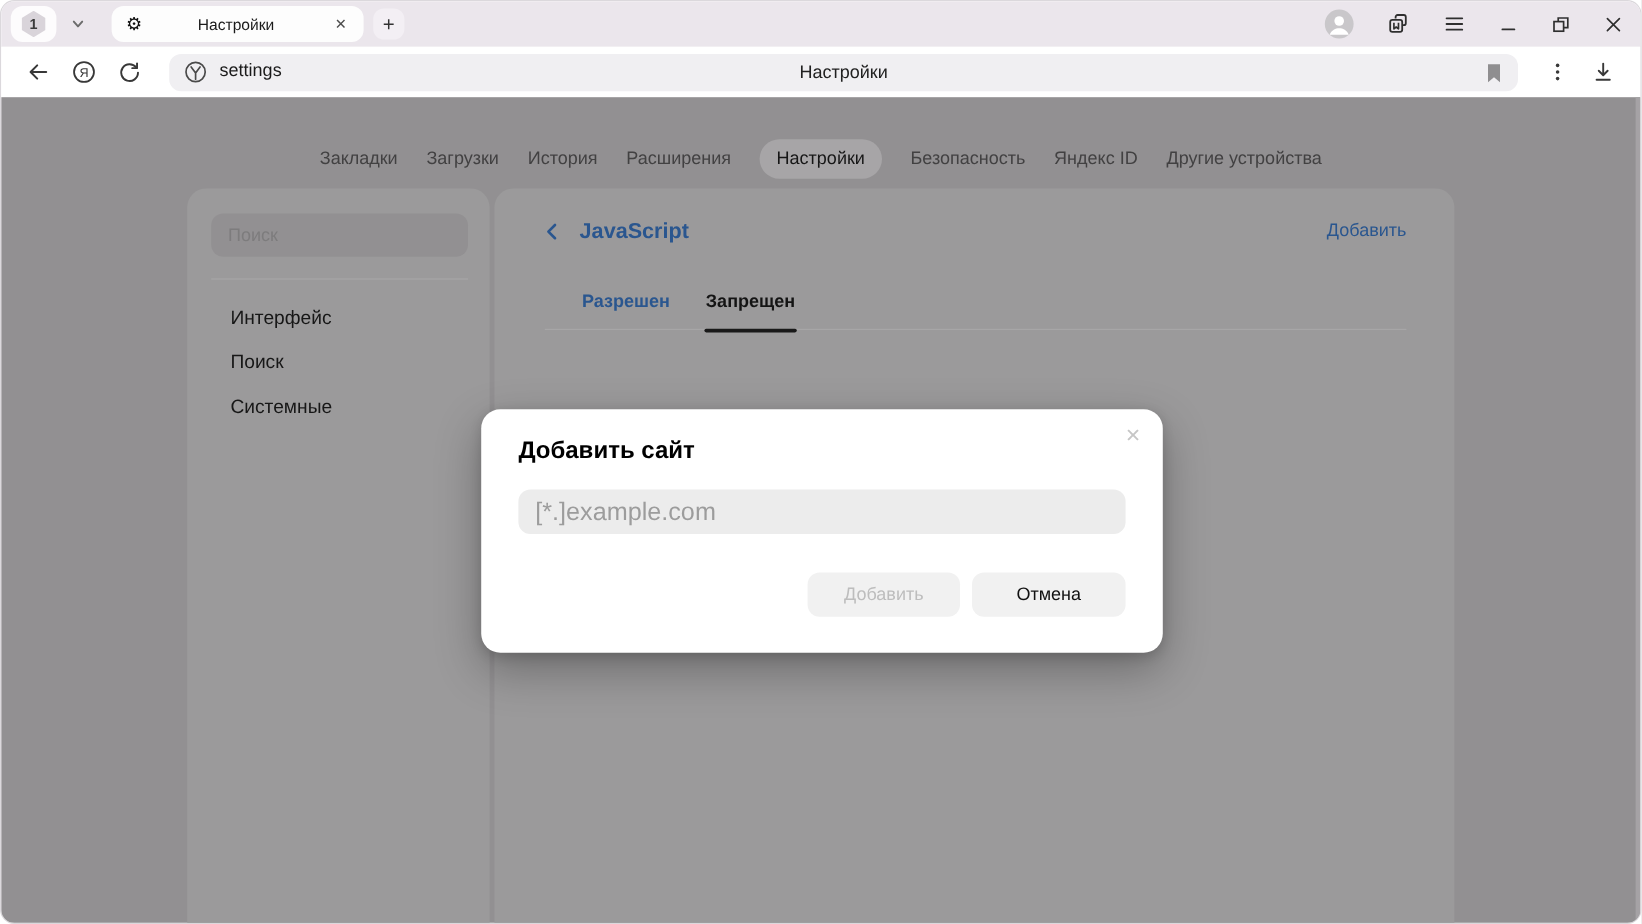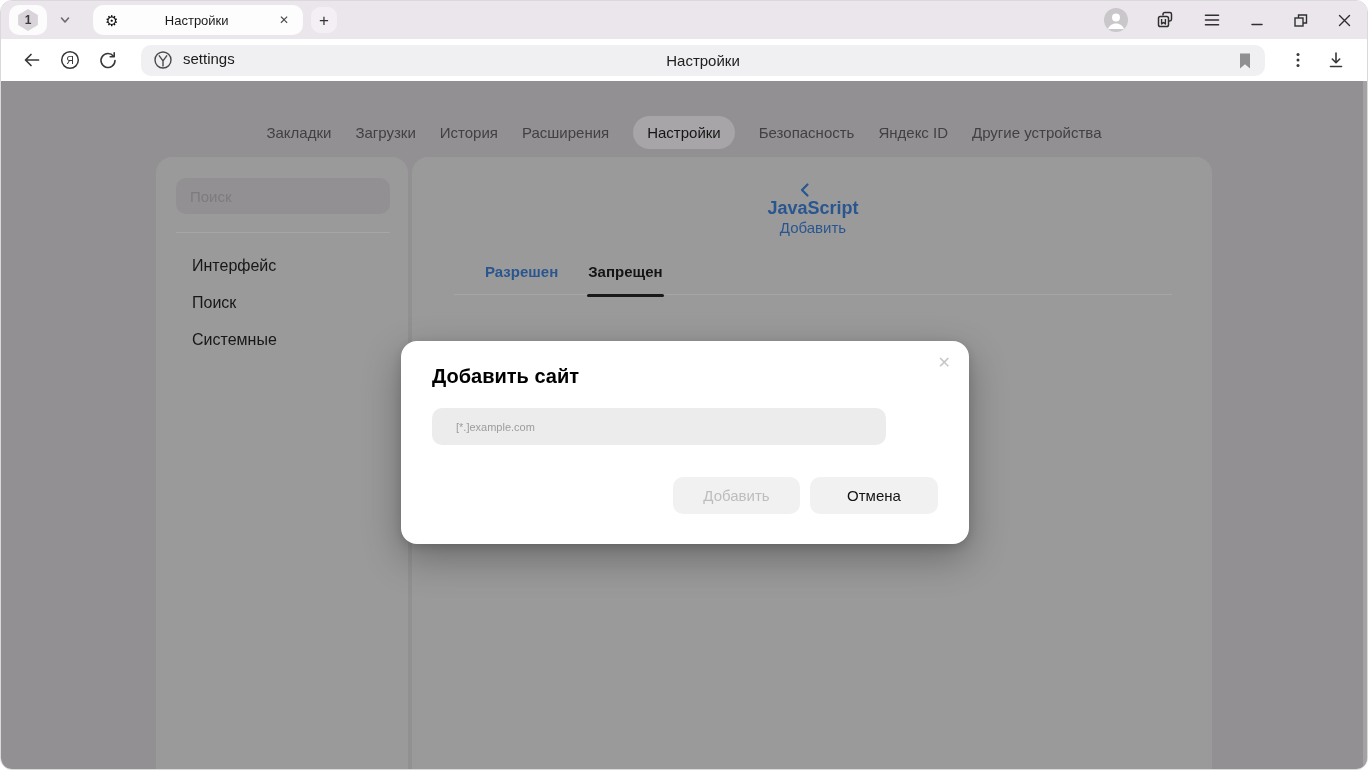--- a/index.html
+++ b/index.html
@@ -86,29 +86,29 @@
   .search-input::placeholder { color:#7d7c7d; }
   .sidebar-divider { margin:18px 18px 0 20px; border-top:1px solid #a7a6a7; }
   .sidebar-list { margin-top:14px; }
   .sidebar-item { padding:8px 16px 8px 36px; font-size:16px; color:#171717; cursor:pointer; line-height:21px; }
 
   .main {
     position:absolute; left:411px; top:76px; right:155px; bottom:0;
     background:#9b9a9b; border-radius:16px 16px 0 0;
   }
   .main-header {
-    display:flex; align-items:center; margin:25px 40px 0 42px;flex-direction:column;
+    display:flex; align-items:center; margin:25px 40px 0 42px;
   }
   .back-btn { display:flex; align-items:center; margin-right:17px; cursor:pointer; }
   .main-title { font-size:18px; font-weight:bold; color:#2a568f; }
   .main-header-spacer { flex:1; }
   .add-link { font-size:15px; color:#2a568f; cursor:pointer; }
 
   .main-tabs {
-    display:flex; gap:30px; margin:27px 40px 0 42px; padding:0 0 14px 31px;
+    display:flex; gap:30px; margin:40px 40px 0 42px; padding:0 0 14px 31px;
     border-bottom:1px solid #a7a6a7;
   }
   .seg-tab { position:relative; font-size:15px; font-weight:bold; cursor:pointer; }
   .seg-tab.inactive { color:#2a568f; }
   .seg-tab.active { color:#141414; }
   .seg-tab.active::after {
     content:""; position:absolute; left:-1px; right:-1px; bottom:-17px; height:3px;
     background:#191919; border-radius:2px;
   }
 
@@ -116,23 +116,23 @@
   .modal {
     position:absolute; left:400px; top:260px; width:568px; height:203px;
     background:#ffffff; border-radius:16px;
     box-shadow:0 14px 38px rgba(0,0,0,0.30), 0 3px 10px rgba(0,0,0,0.14);
   }
   .modal-close {
     position:absolute; top:12px; right:18px; font-size:16px; color:#c6c6c6; cursor:pointer;
   }
   .modal-title { position:absolute; top:24px; left:31px; font-size:20px; font-weight:bold; color:#000; }
   .site-input {
-    position:absolute; top:67px; left:31px; width:454px; height:37px;
-    background:#ececec; border:none; border-radius:10px; padding:0 24px;
-    font-family:"Liberation Sans",sans-serif; font-size:11px; color:#333; outline:none;
+    position:absolute; top:67px; left:31px; width:506px; height:37px;
+    background:#ececec; border:none; border-radius:10px; padding:0 14px;
+    font-family:"Liberation Sans",sans-serif; font-size:21px; color:#333; outline:none;
   }
   .site-input::placeholder { color:#9c9c9c; }
   .modal-buttons { position:absolute; right:31px; bottom:30px; display:flex; gap:10px; }
   .btn {
     height:37px; border:none; border-radius:10px; background:#f1f1f1;
     font-family:"Liberation Sans",sans-serif; font-size:15px; cursor:pointer;
   }
   .btn-add { width:127px; color:#bdbdbd; cursor:default; }
   .btn-cancel { width:128px; color:#121212; }
 

